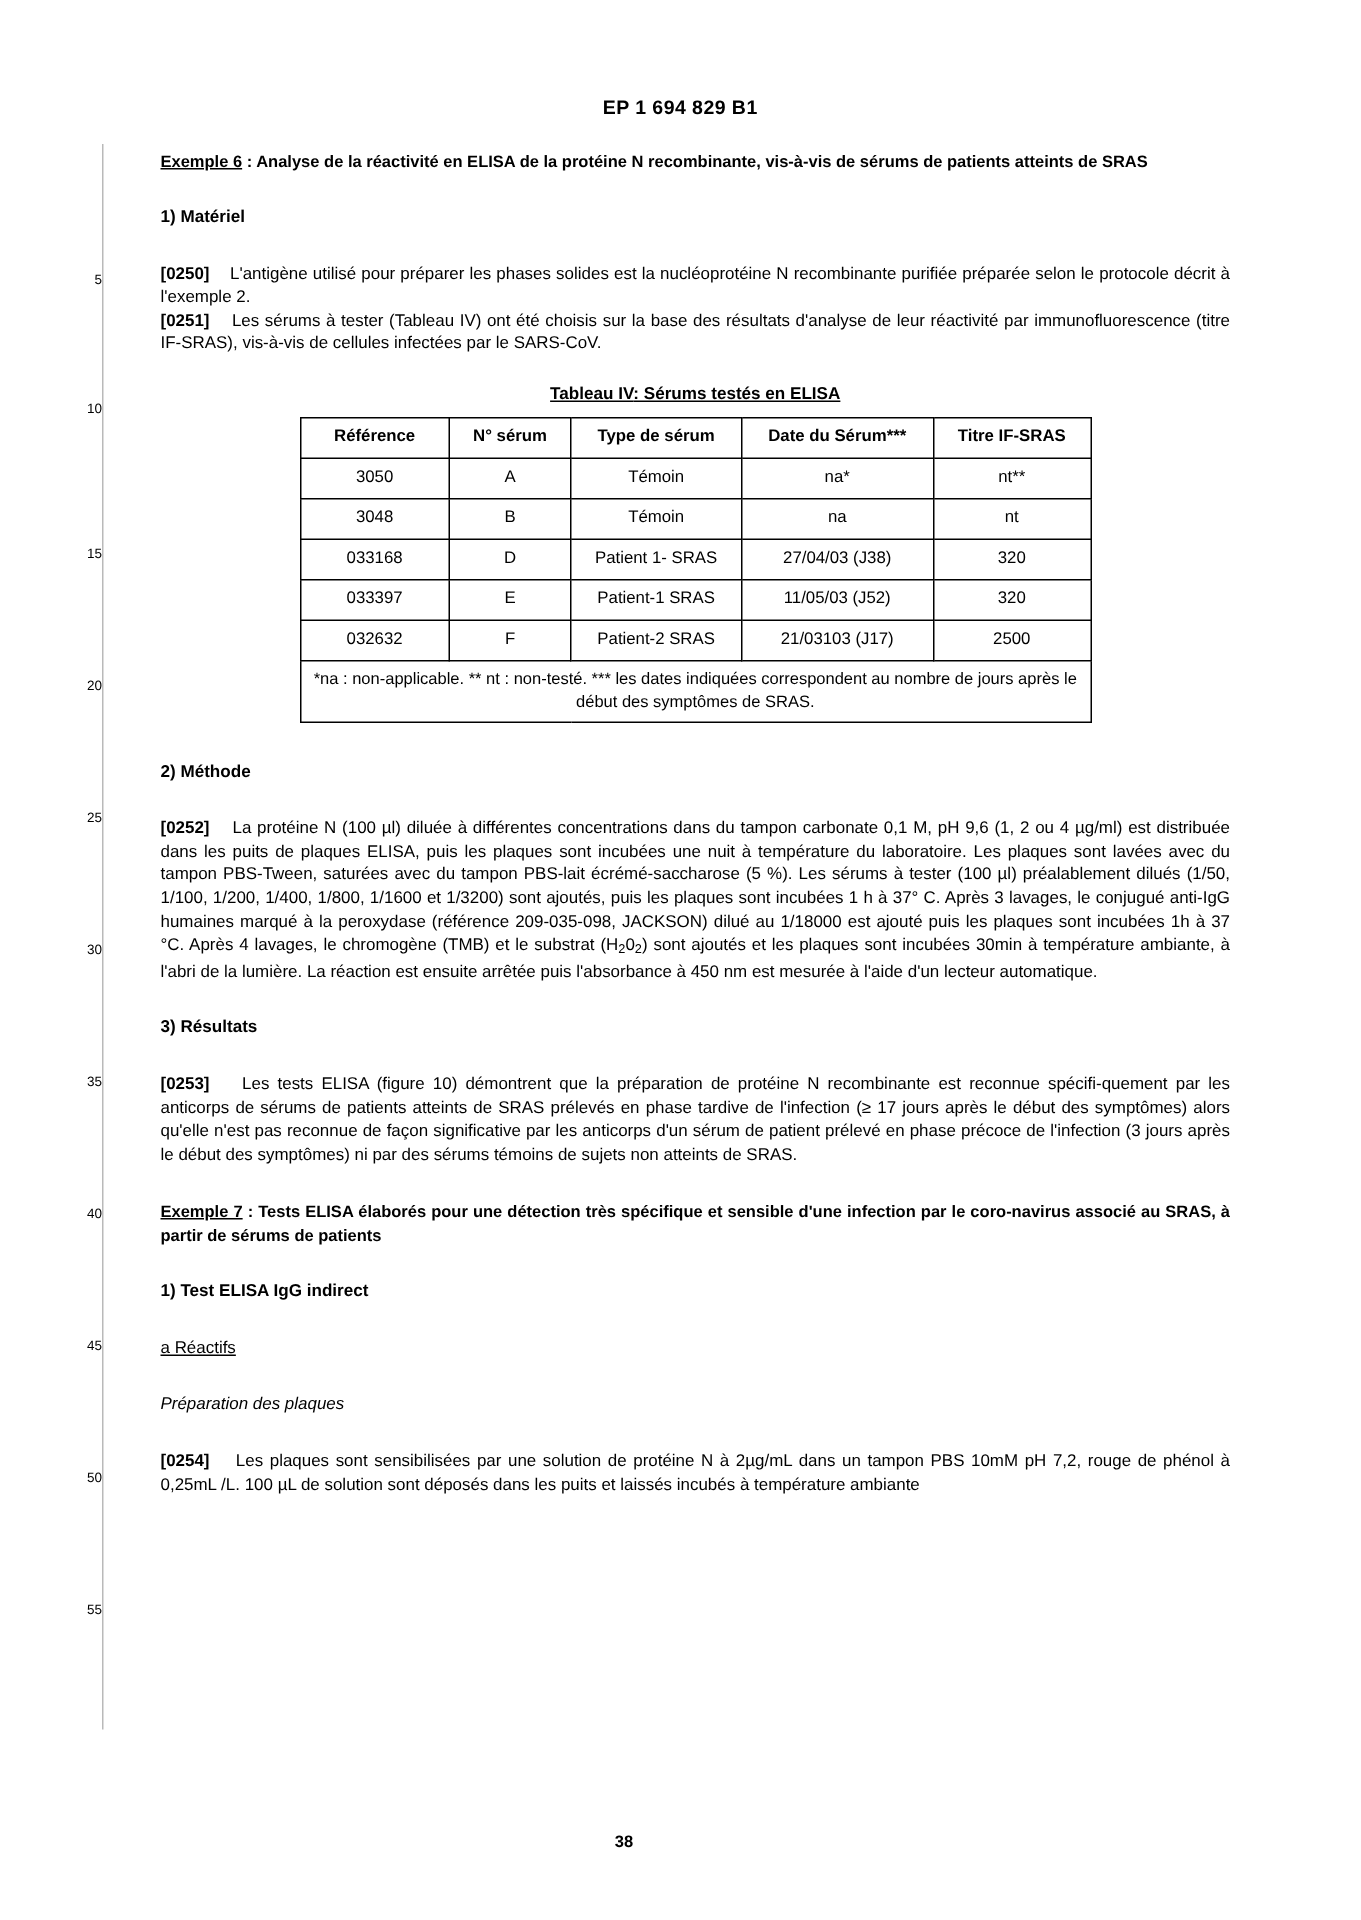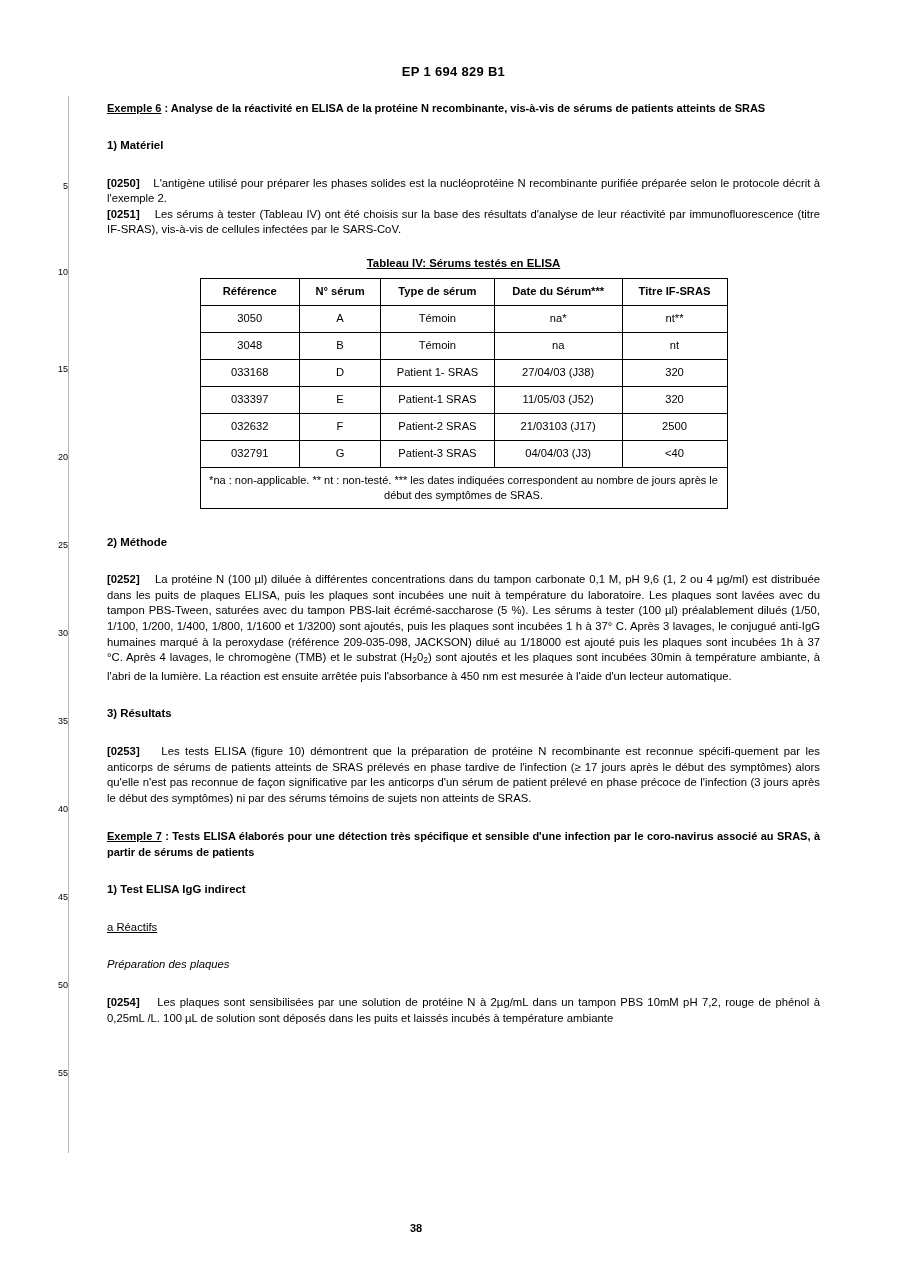--- a/index.html
+++ b/index.html
@@ -213,27 +213,20 @@
             <td>320</td>
           </tr>
           <tr>
             <td>032632</td>
             <td>F</td>
             <td>Patient-2 SRAS</td>
             <td>21/03103 (J17)</td>
             <td>2500</td>
           </tr>
           <tr>
-            <td>032791</td>
-            <td>G</td>
-            <td>Patient-3 SRAS</td>
-            <td>04/04/03 (J3)</td>
-            <td>&lt;40</td>
-          </tr>
-          <tr>
             <td class="note" colspan="5">*na : non-applicable. ** nt : non-testé. *** les dates indiquées correspondent au nombre de jours après le début des symptômes de SRAS.</td>
           </tr>
         </tbody>
       </table>
     </div>
 
     <div class="spacer-26"></div>
 
     <div class="section-head">2) Méthode</div>
 

